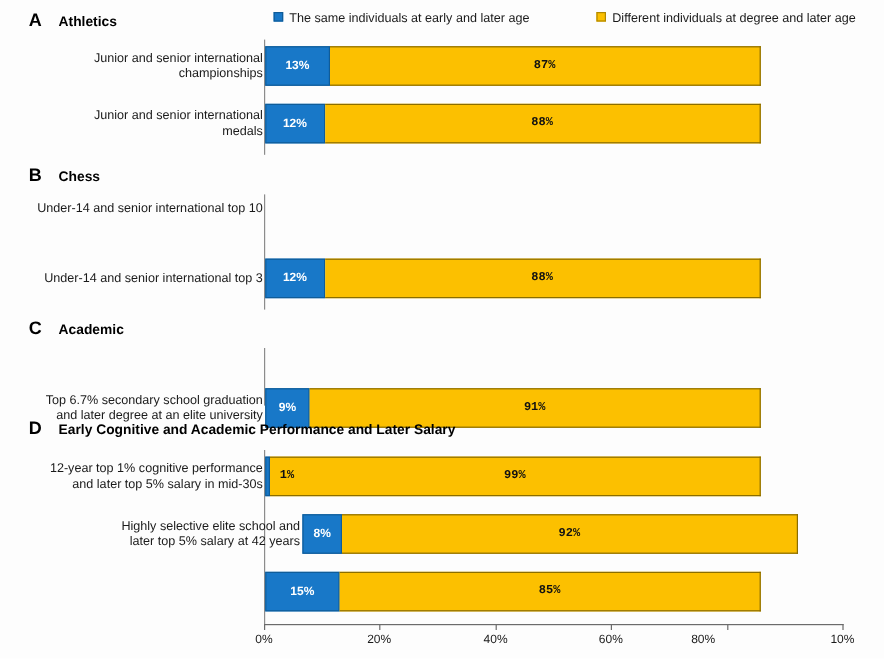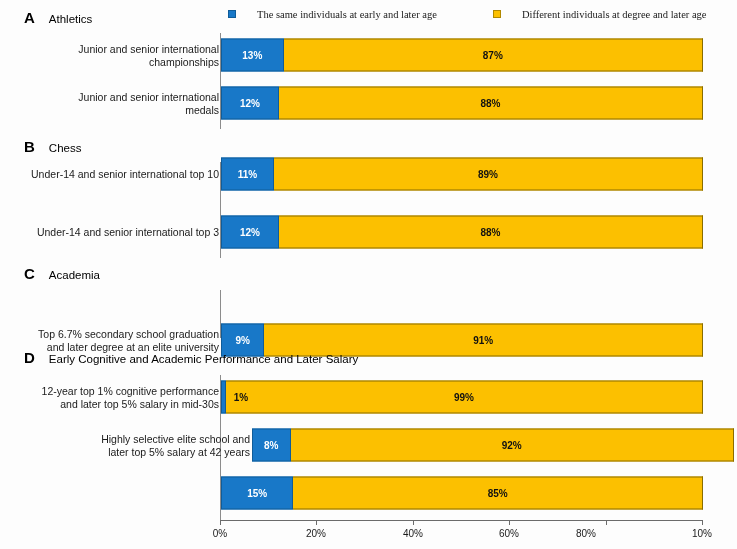--- a/index.html
+++ b/index.html
@@ -27,21 +27,21 @@
     position: absolute;
     top: 10px;
     left: 228px;
     display: flex;
     align-items: center;
     gap: 56px;
     font-size: 10.5px;
     color: #1a1a1a;
     white-space: nowrap;
   }
-  .legend-entry { display: flex; gap: 21px; font-family: Liberation Serif, serif; }
+  .legend-entry { display: flex; gap: 5px; }
   .legend-swatch {
     width: 8px; height: 8px;
     display: inline-block;
     border: 1px solid rgba(0,0,0,.35);
   }
   .legend-swatch.blue { background: #1878c8; border-color: #0f5c99; }
   .legend-swatch.yellow { background: #fcc000; border-color: #b08800; }
   .legend-label { line-height: 1; }
 
   
@@ -55,21 +55,21 @@
     white-space: nowrap;
   }
   .panel-letter {
     font-size: 15px;
     font-weight: bold;
     color: #000;
     line-height: 1;
   }
   .panel-title {
     font-size: 11.5px;
-    font-weight: normal;
+    font-weight: bold;
     color: #000;
     line-height: 1;
   }
 
   
   .row {
     position: absolute;
     left: 0;
     width: 737px;
     height: 38px;
@@ -84,21 +84,21 @@
     font-size: 10.5px;
     line-height: 12.5px;
     color: #1a1a1a;
     white-space: pre-line;
   }
   .bar-track {
     position: absolute;
     left: 221px;
     top: 50%;
     transform: translateY(-50%);
-    width: 482px;
+    width: 413px;
     height: 33px;
     display: flex;
   }
   .seg {
     height: 100%;
     position: relative;
     border: 1px solid #8a6d00;
     border-left: none;
     border-right: none;
     display: flex;
@@ -117,21 +117,21 @@
     border-color: #8a6d00;
     border-right: 1px solid #8a6d00;
   }
   .seg-label {
     font-size: 10px;
     font-weight: bold;
     line-height: 1;
     white-space: nowrap;
   }
   .seg.blue .seg-label { color: #ffffff; }
-  .seg.yellow .seg-label { color: #111111; }
+  .seg.yellow .seg-label { color: #111111; font-family: Liberation Mono, monospace; }
   
   .seg-label.outside {
     position: absolute;
     left: 8px;
     color: #111111;
   }
 
   
   .spine {
     position: absolute;
@@ -217,47 +217,39 @@
 
   <div class="panel">
     <div class="panel-header" style="top:139px;">
       <span class="panel-letter">B</span>
       <span class="panel-title">Chess</span>
     </div>
     <div class="spine" style="top:162px;height:96px;"></div>
 
     <div class="row" style="top:155px;padding-left:19px;">
       <div class="row-label">Under-14 and senior international top 10</div>
-      <div class="bar-track">
-        <div class="seg blue" style="width:11%;">
-          <span class="seg-label">11%</span>
-        </div>
-        <div class="seg yellow" style="width:89%;">
-          <span class="seg-label">89%</span>
-        </div>
-      </div>
     </div>
 
     <div class="row" style="top:213px;">
       <div class="row-label">Under-14 and senior international top 3</div>
       <div class="bar-track">
         <div class="seg blue" style="width:12%;">
           <span class="seg-label">12%</span>
         </div>
         <div class="seg yellow" style="width:88%;">
           <span class="seg-label">88%</span>
         </div>
       </div>
     </div>
   </div>
 
   <div class="panel">
     <div class="panel-header" style="top:266px;">
       <span class="panel-letter">C</span>
-      <span class="panel-title">Academia</span>
+      <span class="panel-title">Academic</span>
     </div>
     <div class="spine" style="top:290px;height:48px;"></div>
 
     <div class="row" style="top:293px;margin-top:28px;">
       <div class="row-label">Top 6.7% secondary school graduation
 and later degree at an elite university</div>
       <div class="bar-track">
         <div class="seg blue" style="width:9%;">
           <span class="seg-label">9%</span>
         </div>

